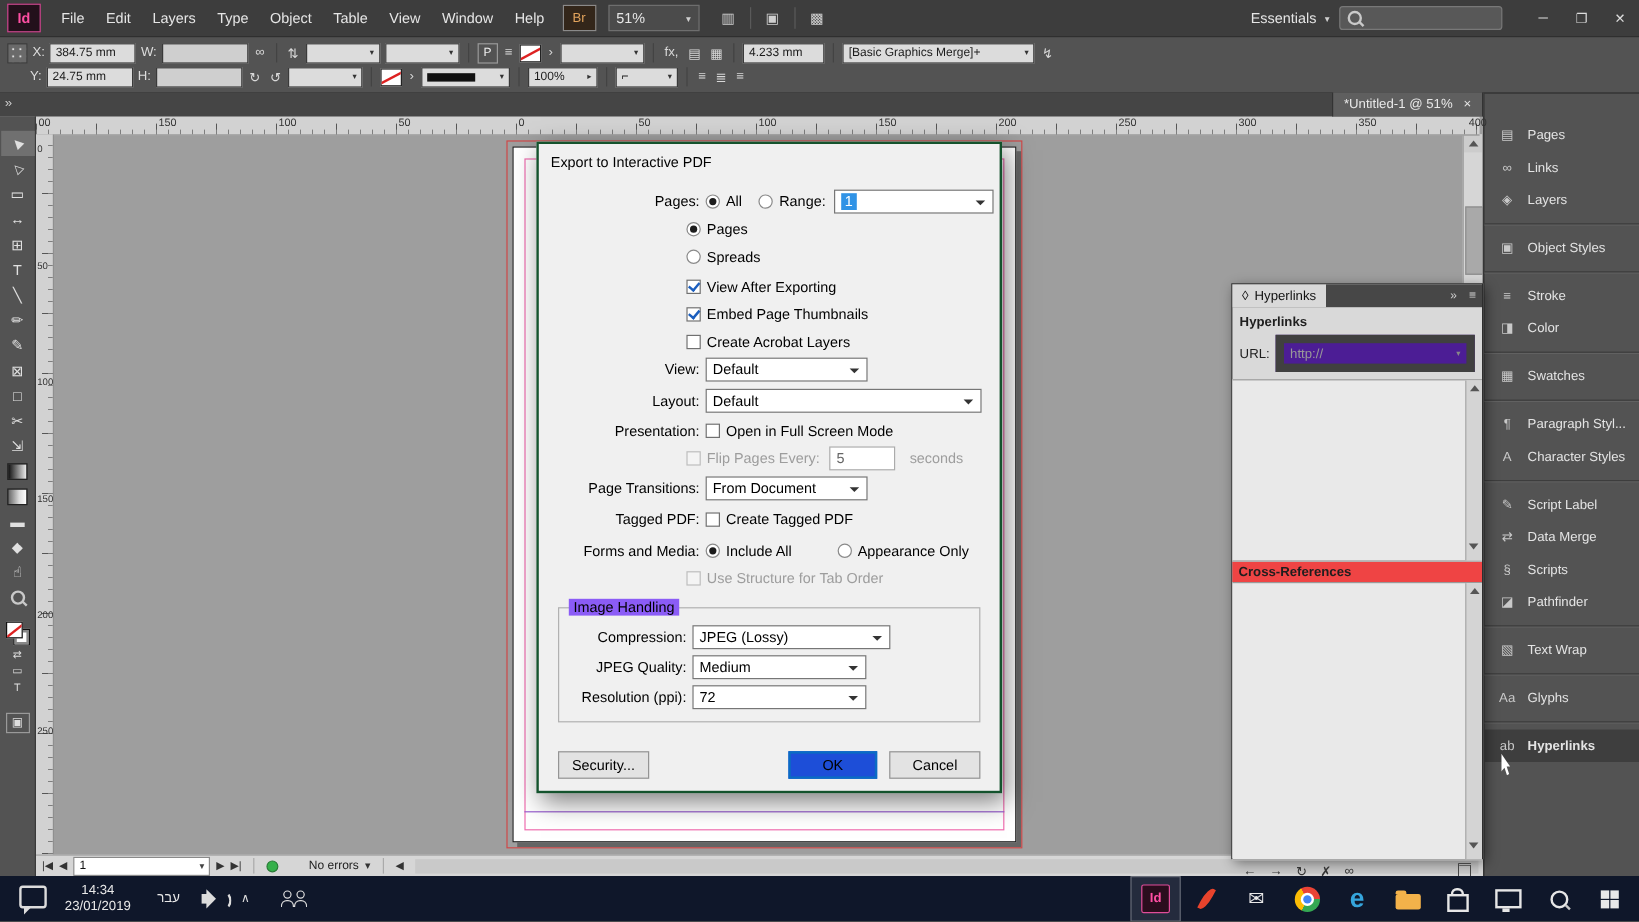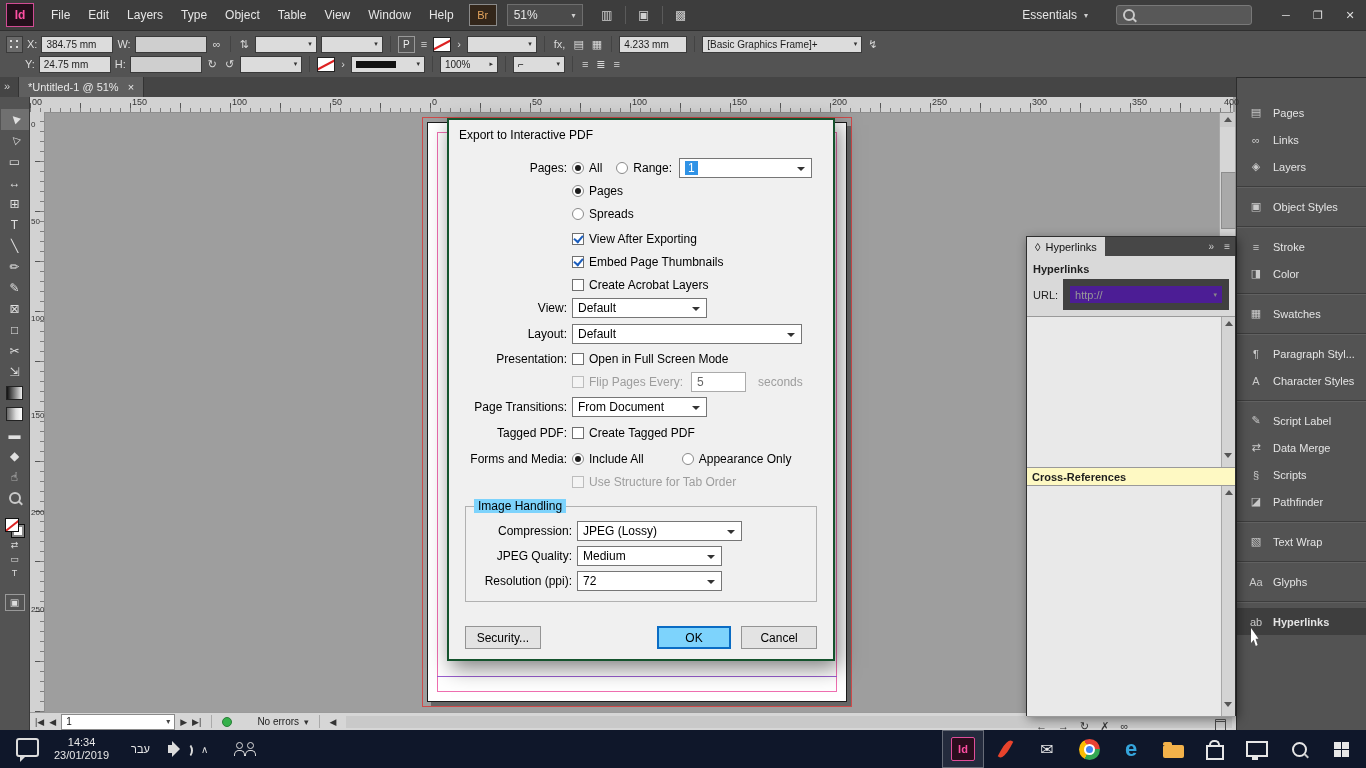--- a/index.html
+++ b/index.html
@@ -13,21 +13,21 @@
         color:#ff4fa3;font-weight:bold;font-size:12px;display:flex;align-items:center;justify-content:center;}
   .menu-item{padding:3px 9px;height:100%;display:flex;align-items:center;cursor:default;}
   .br-badge{width:26px;height:20px;border:1px solid #8a8a8a;background:#33261a;color:#e2a35c;
             display:flex;align-items:center;justify-content:center;font-size:11px;margin:0 10px 0 6px;}
   .zoom-combo{width:62px;height:20px;background:#4b4b4b;border:1px solid #6e6e6e;display:flex;
               align-items:center;padding:0 6px;margin-right:12px;gap:6px;}
   .caret{font-size:8px;color:#cfcfcf;margin-left:auto;}
   .mb-ico{width:24px;height:20px;display:flex;align-items:center;justify-content:center;color:#cfcfcf;font-size:12px;}
   .mb-sep{width:1px;height:18px;background:#5a5a5a;margin:0 6px;}
   .spacer{flex:1;}
-  .workspace{display:flex;align-items:center;gap:7px;margin-right:28px;}
+  .workspace{display:flex;align-items:center;gap:7px;margin-right:8px;}
   .searchbox{width:122px;height:18px;background:#585858;border:1px solid #787878;border-radius:3px;
              display:flex;align-items:center;padding:0 6px;margin-right:18px;}
   .winbtns{display:flex;height:100%;}
   .winbtn{width:32px;height:100%;display:flex;align-items:center;justify-content:center;font-size:11px;color:#ddd;}
   .mag{width:8px;height:8px;border:2px solid #c9c9c9;border-radius:50%;position:relative;display:inline-block;}
   .mag::after{content:"";position:absolute;width:5px;height:2px;background:#c9c9c9;transform:rotate(45deg);right:-4px;bottom:-2px;}
 
   
   .cpanel{position:absolute;left:0;top:30px;right:0;height:46px;background:#535353;border-top:1px solid #2f2f2f;
           border-bottom:1px solid #2b2b2b;z-index:20;color:#ddd;font-size:11px;}
@@ -42,21 +42,21 @@
   .cp-sep{width:1px;height:16px;background:#434343;margin:0 3px;}
   .cp-combo{height:15px;background:#dcdcdc;color:#1c1c1c;border:1px solid #3a3a3a;display:flex;
             align-items:center;padding:0 4px;font-size:10px;position:relative;}
   .cp-combo .car{font-size:7px;color:#333;margin-left:auto;padding-left:4px;}
   .slashbox{width:16px;height:13px;background:#fff;border:1px solid #222;position:relative;overflow:hidden;}
   .slashbox::after{content:"";position:absolute;left:-3px;right:-3px;top:50%;height:2px;background:#d22;transform:rotate(-28deg);}
   .bar{width:40px;height:7px;background:#111;}
   .pbadge{width:15px;height:15px;border:1px solid #999;display:flex;align-items:center;justify-content:center;color:#eee;font-size:10px;}
 
   
-  .tabbar{position:absolute;left:0;top:77px;right:130px;height:20px;background:#454545;z-index:20;display:flex;align-items:flex-end;}
+  .tabbar{position:absolute;left:0;top:77px;right:130px;height:20px;background:#454545;z-index:20;display:flex;align-items:flex-end;justify-content:flex-end;}
   .doc-tab{margin-left:18px;height:20px;background:#5f5f5f;color:#e8e8e8;font-size:11px;display:flex;
            align-items:center;gap:9px;padding:0 9px;border-left:1px solid #333;border-right:1px solid #333;}
   .collapse-l{position:absolute;left:4px;top:80px;color:#cfcfcf;font-size:11px;z-index:21;}
 
   
   .hruler{position:absolute;left:30px;top:97px;width:1203px;height:15px;background:#d2d2d2;
           border-bottom:1px solid #8f8f8f;z-index:5;font-size:9px;color:#333;
           background-image:repeating-linear-gradient(90deg,#7e7e7e 0 1px,transparent 1px 10px),
                            repeating-linear-gradient(90deg,#565656 0 1px,transparent 1px 50px);
           background-size:100% 4px,100% 9px;background-position:0 100%,0 100%;background-repeat:repeat-x;}
@@ -119,63 +119,63 @@
   .hp-header{font-weight:bold;padding:7px 6px 4px;}
   .hp-urlrow{display:flex;align-items:center;padding:0 6px 6px;gap:5px;}
   .hp-urlcombo{flex:1;height:17px;background:#4c1d95;border:7px solid #404040;display:flex;align-items:center;
                padding:0 5px;color:#999;position:relative;}
   .hp-urlcombo .car{font-size:7px;color:#888;margin-left:auto;}
   .hp-list{position:relative;height:150px;background:#e9e9e9;border-top:1px solid #9a9a9a;border-bottom:1px solid #9a9a9a;}
   .hp-list2{position:relative;height:230px;background:#e9e9e9;border-top:1px solid #9a9a9a;border-bottom:1px solid #9a9a9a;}
   .hp-scroll{position:absolute;right:0;top:0;width:13px;height:100%;background:#d4d4d4;border-left:1px solid #a8a8a8;}
   .hp-scroll .tri-up{margin-top:4px;}
   .hp-scroll .tri-dn{position:absolute;bottom:4px;left:2px;}
-  .hp-crossheader{height:17px;display:flex;align-items:center;padding:0 5px;font-weight:bold;background:#fef9c3;}
+  .hp-crossheader{height:17px;display:flex;align-items:center;padding:0 5px;font-weight:bold;background:#ef4444;}
   .hp-bottom{height:18px;display:flex;align-items:center;gap:11px;padding:0 9px;color:#333;font-size:11px;}
   .trash{width:9px;height:10px;border:1px solid #444;border-top:3px double #444;margin-left:auto;border-radius:1px;}
 
   
   .dock{position:absolute;left:1236px;top:77px;width:130px;height:653px;background:#535353;border-left:1px solid #2c2c2c;
         z-index:4;padding-top:22px;box-sizing:border-box;}
   .dock-item{height:27px;display:flex;align-items:center;gap:8px;padding-left:10px;color:#e4e4e4;font-size:11px;}
   .dock-item.sel{background:#3e3e3e;}
   .dock-ico{width:18px;height:16px;display:flex;align-items:center;justify-content:center;color:#c9c9c9;font-size:11px;}
   .dock-sep{height:1px;background:#3d3d3d;margin:6px 0;box-shadow:0 1px 0 #616161;}
 
   
   .dialog{position:absolute;left:447px;top:118px;width:388px;height:543px;background:#f0f0f0;border:2px solid #14532d;
           box-shadow:4px 7px 20px rgba(0,0,0,.5);z-index:8;font-size:12px;color:#000;box-sizing:border-box;}
   .dlg-title{padding:8px 10px 2px;font-size:12px;}
   .drow{height:23px;display:flex;align-items:center;}
-  .dlabel{width:118px;text-align:right;padding-right:5px;flex-shrink:0;}
+  .dlabel{width:118px;text-align:right;padding-right:5px;flex-shrink:0;margin-left:16px;}
   .indent{margin-left:123px;}
   .radio{width:12px;height:12px;border:1px solid #8a8a8a;border-radius:50%;background:#fff;position:relative;flex-shrink:0;box-sizing:border-box;}
   .radio.on::after{content:"";position:absolute;left:2px;top:2px;width:6px;height:6px;background:#1c1c1c;border-radius:50%;}
   .rlabel{margin-left:5px;}
   .check{width:12px;height:12px;border:1px solid #707070;background:#fff;position:relative;flex-shrink:0;box-sizing:border-box;}
   .check.on::after{content:"";position:absolute;left:1px;top:1px;width:7px;height:4px;border-left:2px solid #1b5ebe;
                    border-bottom:2px solid #1b5ebe;transform:rotate(-50deg);}
   .check.dis{border-color:#bdbdbd;background:#f4f4f4;}
   .dis-label{color:#9d9d9d;}
   .wcombo{height:20px;background:#fff;border:1px solid #767676;display:flex;align-items:center;
           padding:0 18px 0 5px;position:relative;box-sizing:border-box;}
   .wcombo::after{content:"";position:absolute;right:6px;top:8px;border-left:4px solid transparent;
                  border-right:4px solid transparent;border-top:4px solid #333;}
   .sel-text{background:#3093e6;color:#fff;padding:0 3px;}
   .numfield{width:55px;height:20px;background:#fff;border:1px solid #ababab;display:flex;align-items:center;
             padding:0 5px;box-sizing:border-box;color:#666;}
   .gbox{margin:13px 16px 0;height:96px;border:1px solid #b1b1b1;position:relative;padding-top:11px;box-sizing:border-box;}
-  .gbox-legend{position:absolute;left:8px;top:-8px;background:#7dd3fc;padding:0 4px;}
+  .gbox-legend{position:absolute;left:8px;top:-8px;background:#8b5cf6;padding:0 4px;}
   .grow{height:25px;display:flex;align-items:center;}
   .glabel{width:106px;text-align:right;padding-right:5px;flex-shrink:0;}
   .btnrow{display:flex;align-items:center;margin:24px 16px 0;}
   .wbtn{height:23px;background:#e3e3e3;border:1px solid #949494;display:flex;align-items:center;
         justify-content:center;box-sizing:border-box;font-size:12px;}
   .btn-sec{width:90px;}
-  .btn-ok{width:88px;margin-left:116px;border:2px solid #0a6cc4;background:#7dd3fc;}
+  .btn-ok{width:88px;margin-left:116px;border:2px solid #0a6cc4;background:#1d4ed8;}
   .btn-cancel{width:90px;margin-left:10px;}
 
   
   .cursor{position:absolute;left:1251px;top:628px;width:12px;height:19px;z-index:40;background:#fff;
           clip-path:polygon(0% 0%,0% 79%,23% 62%,40% 95%,55% 89%,38% 57%,62% 57%);
           filter:drop-shadow(1px 1px 0 #000);}
 
   
   .taskbar{position:absolute;left:0;bottom:0;width:100%;height:38px;background:#0f172a;z-index:30;display:flex;
            align-items:center;color:#e8e8e8;}
@@ -282,21 +282,21 @@
           <span class="car">▾</span>
         </div>
       <span class="cp-sep"></span>
       <span class="cp-ico">fx,</span>
       <span class="cp-ico">▤</span>
       <span class="cp-ico">▦</span>
       <span class="cp-sep"></span>
       <div class="cp-field" style="width:58px">4.233 mm</div>
       <span class="cp-sep"></span>
       <div class="cp-combo" style="width:150px">
-        <span>[Basic Graphics Frame]+</span>
+        <span>[Basic Graphics Merge]+</span>
         <span class="car">▾</span>
       </div>
       <span class="cp-ico">↯</span>
     </div>
     <div class="cp-row r2">
       <div style="width:15px"></div>
       <span class="cp-label">Y:</span>
       <div class="cp-field">24.75 mm</div>
       <span class="cp-label">H:</span>
       <div class="cp-field empty"></div>

